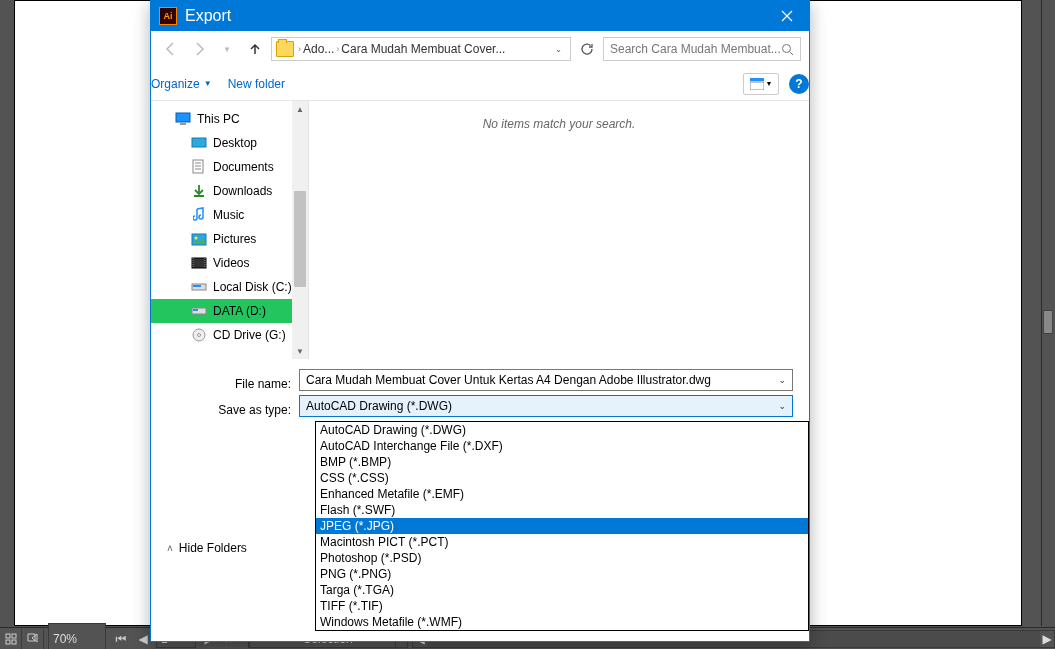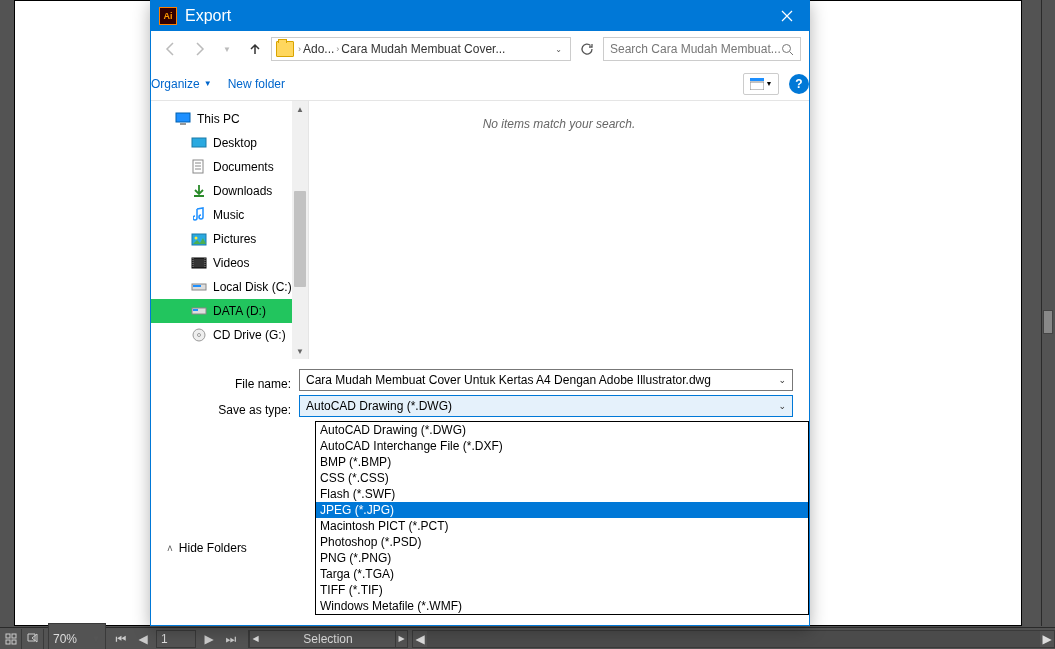--- a/index.html
+++ b/index.html
@@ -315,20 +315,21 @@
         <div class="form-input combo">
           <span>AutoCAD Drawing (*.DWG)</span>
           <span class="drop-arrow">⌄</span>
         </div>
       </div>
       <div class="dropdown-list" id="dd-list">
           <div class="dd-item">AutoCAD Drawing (*.DWG)</div>
           <div class="dd-item">AutoCAD Interchange File (*.DXF)</div>
           <div class="dd-item">BMP (*.BMP)</div>
           <div class="dd-item">CSS (*.CSS)</div>
+          <div class="dd-item">Enhanced Metafile (*.EMF)</div>
           <div class="dd-item">Flash (*.SWF)</div>
           <div class="dd-item highlight">JPEG (*.JPG)</div>
           <div class="dd-item">Macintosh PICT (*.PCT)</div>
           <div class="dd-item">Photoshop (*.PSD)</div>
           <div class="dd-item">PNG (*.PNG)</div>
           <div class="dd-item">Targa (*.TGA)</div>
           <div class="dd-item">TIFF (*.TIF)</div>
           <div class="dd-item">Windows Metafile (*.WMF)</div>
         </div>
     </div>

